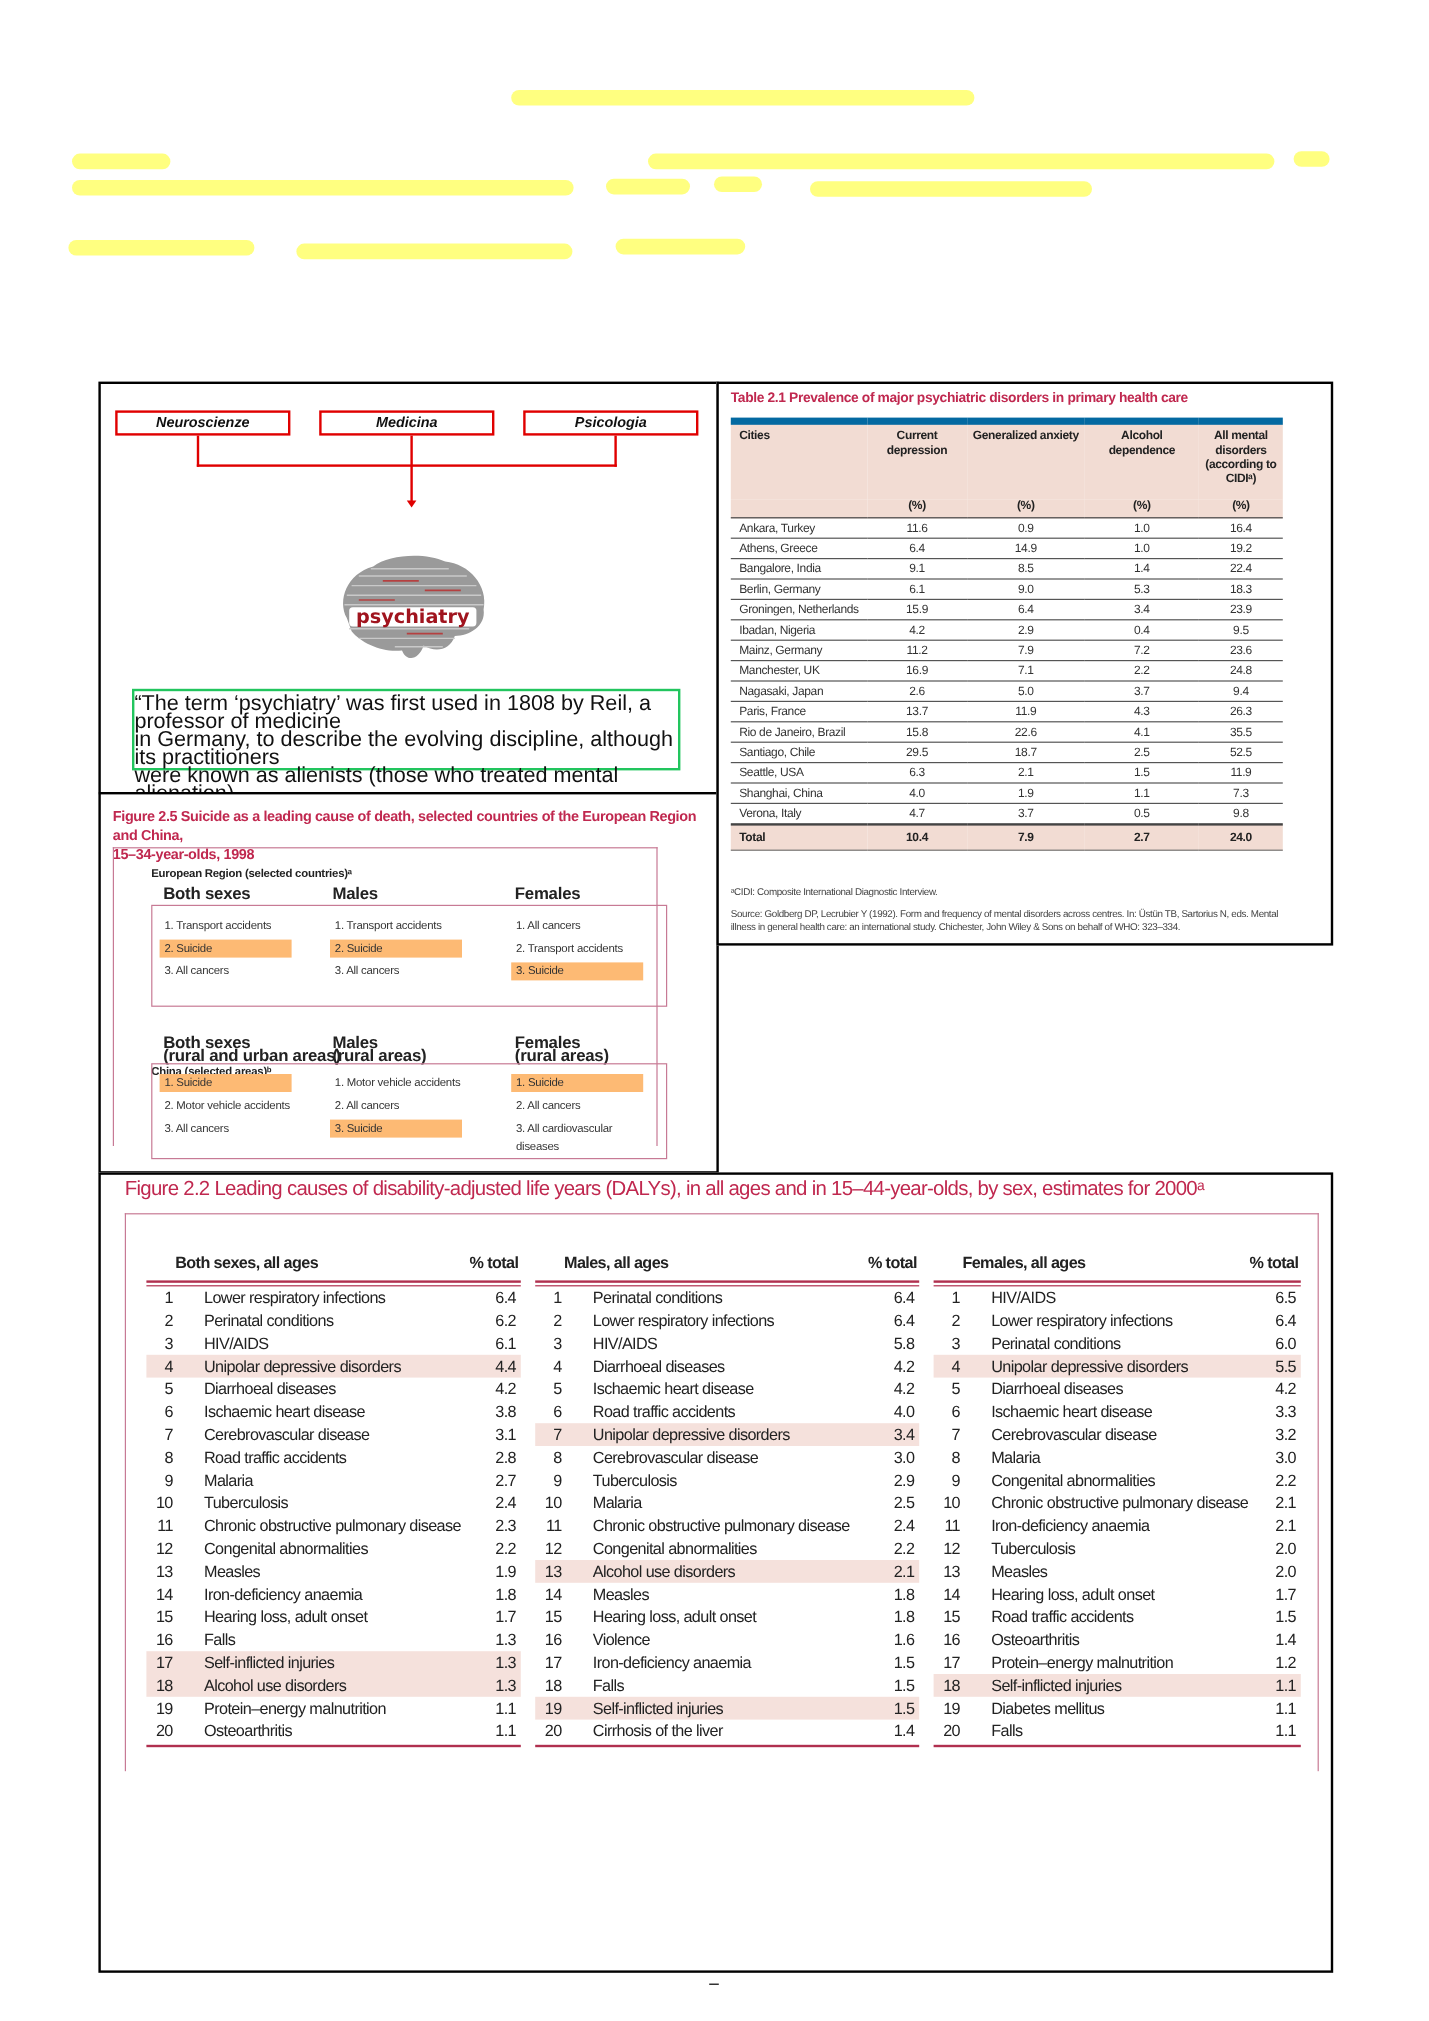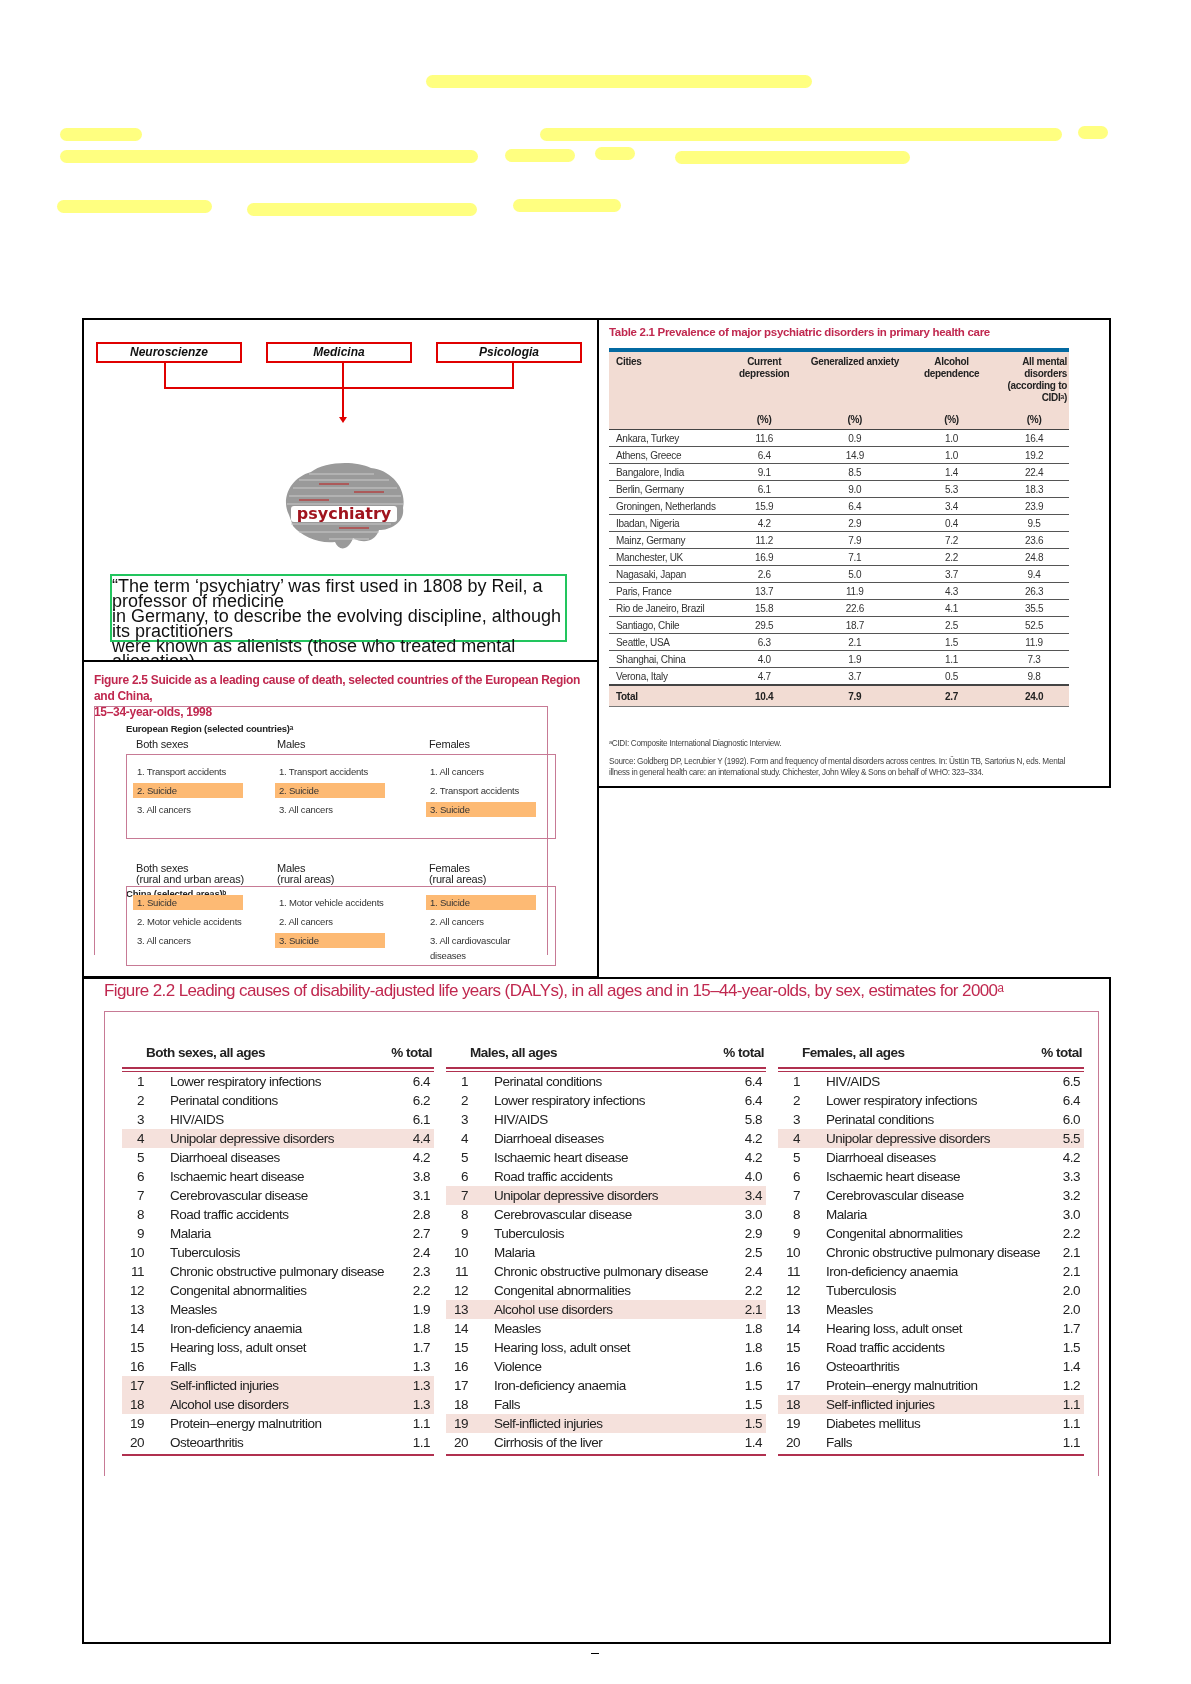--- a/index.html
+++ b/index.html
@@ -10,29 +10,29 @@
   .topbox { position:absolute; top:22px; height:21px; width:146px; border:2px solid #e00000; box-sizing:border-box; background:#fff;
             font-weight:bold; font-style:italic; font-size:12px; text-align:center; line-height:17px; color:#111; }
   .red-line { position:absolute; background:#e00000; }
   .brain { position:absolute; left:195px; top:140px; width:130px; height:95px; }
   .quote { position:absolute; left:26px; top:254px; width:457px; height:68px; border:2px solid #22c55e; box-sizing:border-box;
            font-size:18px; text-align:left; line-height:15px; padding-top:3px; color:#111; }
   
   .f25title { position:absolute; left:10px; top:10px; color:#c0284f; font-size:12px; font-weight:bold; line-height:16px; letter-spacing:-0.3px; }
   .f25outer { position:absolute; left:10px; top:44px; width:452px; height:248px; border:1px solid #c77a95; border-bottom:none; }
   .f25sub { position:absolute; font-size:9.5px; font-weight:bold; color:#222; letter-spacing:-0.2px; }
-  .f25col { position:absolute; font-size:11px; font-weight:normal; color:#222; line-height:11px; letter-spacing:-0.2px; }
+  .f25col { position:absolute; font-size:14px; font-weight:bold; color:#222; line-height:11px; letter-spacing:-0.2px; }
   .f25box { position:absolute; left:38px; width:430px; border:1px solid #c77a95; box-sizing:border-box; }
   .f25item { position:absolute; font-size:9.5px; color:#333; height:15px; line-height:15px; padding-left:4px; box-sizing:border-box; width:110px; letter-spacing:-0.2px; }
   .f25item.hi { background:#fdba74; }
   
   .t21title { position:absolute; left:10px; top:6px; color:#c0284f; font-size:11.5px; font-weight:bold; letter-spacing:-0.3px; }
   .t21 { position:absolute; left:10px; top:28px; width:460px; border-collapse:collapse; font-size:10px; color:#333; letter-spacing:-0.3px; }
   .t21 thead th { background:#f2dcd3; font-weight:bold; color:#222; vertical-align:top; text-align:center; font-size:10px; line-height:12px; padding:4px 2px 0 2px; }
-  .t21 thead tr.hdr th { border-top:4px solid #0369a1; height:58px; }
+  .t21 thead tr.hdr th { border-top:6px solid #0369a1; height:58px; }
   .t21 thead tr.units th { height:15px; padding-top:0; border-bottom:1px solid #444; }
   .t21 thead th.city { text-align:left; padding-left:7px; }
   .t21 td { height:16px; padding:0; border-bottom:1px solid #555; text-align:center; }
   .t21 td.city { text-align:left; padding-left:7px; }
   .t21 tr.total td { background:#f2dcd3; font-weight:bold; color:#222; height:20px; border-top:2px solid #444; border-bottom:1px solid #777; }
   .t21foot { position:absolute; left:10px; font-size:8.2px; color:#444; letter-spacing:-0.3px; line-height:11px; }
   
   .f22title { position:absolute; left:20px; top:2px; color:#c0284f; font-size:17px; letter-spacing:-0.6px; }
   .f22box { position:absolute; left:20px; top:32px; width:995px; height:465px; border:1px solid #c77a95; border-bottom:none; box-sizing:border-box; }
   .f22col { position:absolute; top:66px; }
@@ -148,21 +148,21 @@
 
 <div class="frame" style="left:597px;top:318px;width:514px;height:470px;">
   <div class="t21title">Table 2.1 Prevalence of major psychiatric disorders in primary health care</div>
   <table class="t21">
     <thead>
       <tr class="hdr">
         <th class="city" style="width:118px;">Cities</th>
         <th style="width:86px;">Current depression</th>
         <th style="width:104px;">Generalized anxiety</th>
         <th style="width:100px;">Alcohol dependence</th>
-        <th style="width:70px;text-align:right;">All mental disorders (according to CIDIᵃ)</th>
+        <th style="width:70px;">All mental disorders (according to CIDIᵃ)</th>
       </tr>
       <tr class="units">
         <th></th>
         <th>(%)</th>
         <th>(%)</th>
         <th>(%)</th>
         <th>(%)</th>
       </tr>
     </thead>
     <tbody id="t21body">

